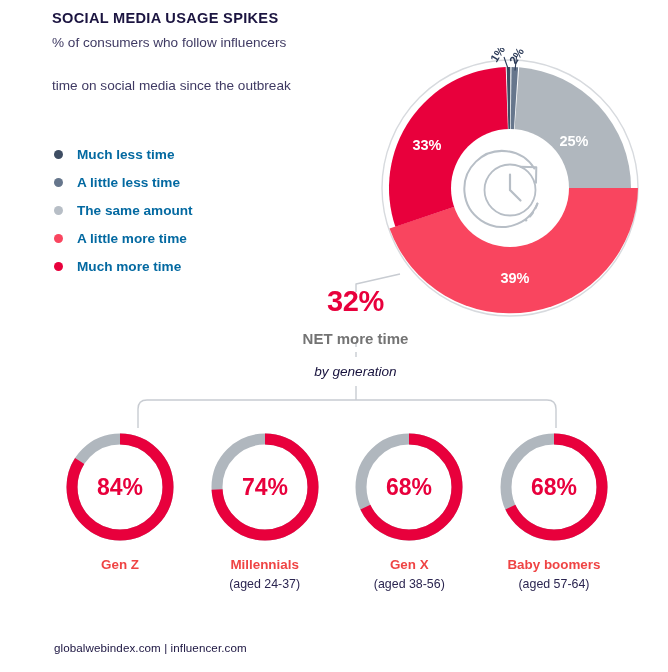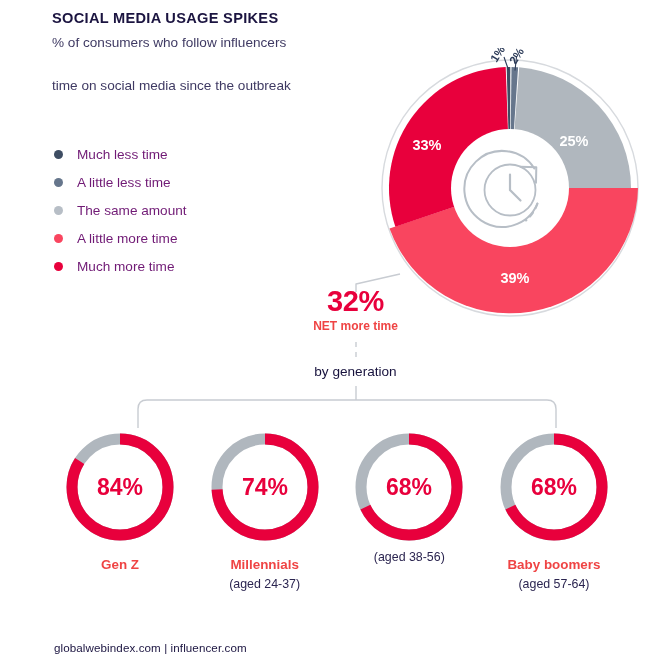--- a/index.html
+++ b/index.html
@@ -59,22 +59,22 @@
   }
   .legend-dot {
     width: 9px;
     height: 9px;
     border-radius: 50%;
     flex: 0 0 auto;
   }
   .legend-label {
     margin-left: 14px;
     font-size: 13.6px;
-    color: #701a75;
-    font-weight: 400;
+    color: #0369a1;
+    font-weight: 700;
     white-space: nowrap;
   }
 
   
   .donut-wrap {
     position: absolute;
     left: 370px;
     top: 48px;
     width: 280px;
     height: 275px;
@@ -106,36 +106,37 @@
     text-align: center;
   }
   .net-big {
     font-size: 29px;
     font-weight: bold;
     color: #e8003c;
     line-height: 30px;
     letter-spacing: -0.3px;
   }
   .net-sub {
-    font-size: 12px;
-    font-weight: bold;
-    color: #ef4444;
+    font-size: 15px;
+    font-weight: bold;
+    color: #737373;
     line-height: 18px;
-    margin-top: 1px;
+    margin-top: 14px;
   }
 
   .by-generation {
     position: absolute;
     left: 283px;
     top: 364px;
     width: 145px;
     text-align: center;
     font-size: 13.6px;
     color: #17123d;
     font-weight: 500;
+    font-style: italic;
   }
 
   
   .connector-svg {
     position: absolute;
     left: 0;
     top: 0;
     pointer-events: none;
   }
 
@@ -305,20 +306,21 @@
       <div class="gen-name">Millennials</div>
       <div class="gen-age">(aged 24-37)</div>
     </div>
 
     <div class="gauge-cell">
       <svg class="gauge-svg" width="118" height="118" viewBox="0 0 118 118">
         <circle cx="59" cy="59" r="48" fill="none" stroke="#b0b7be" stroke-width="11"></circle>
         <circle cx="59" cy="59" r="48" fill="none" stroke="#e8003c" stroke-width="11" stroke-dasharray="205.1 301.6" transform="rotate(-90 59 59)"></circle>
         <text class="gauge-value" x="59" y="67" text-anchor="middle">68%</text>
       </svg>
+      <div class="gen-name">Gen X</div>
       <div class="gen-age">(aged 38-56)</div>
     </div>
 
     <div class="gauge-cell">
       <svg class="gauge-svg" width="118" height="118" viewBox="0 0 118 118">
         <circle cx="59" cy="59" r="48" fill="none" stroke="#b0b7be" stroke-width="11"></circle>
         <circle cx="59" cy="59" r="48" fill="none" stroke="#e8003c" stroke-width="11" stroke-dasharray="205.1 301.6" transform="rotate(-90 59 59)"></circle>
         <text class="gauge-value" x="59" y="67" text-anchor="middle">68%</text>
       </svg>
       <div class="gen-name">Baby boomers</div>

